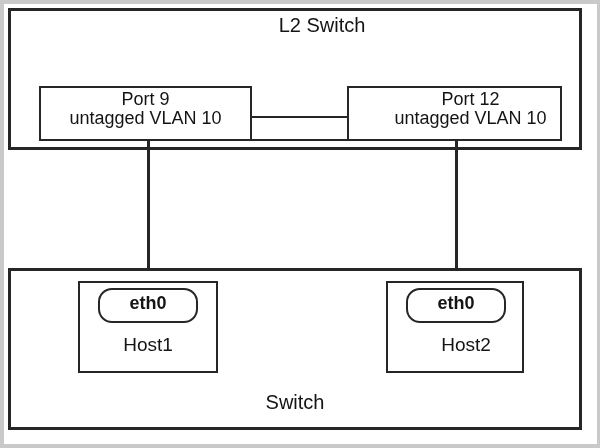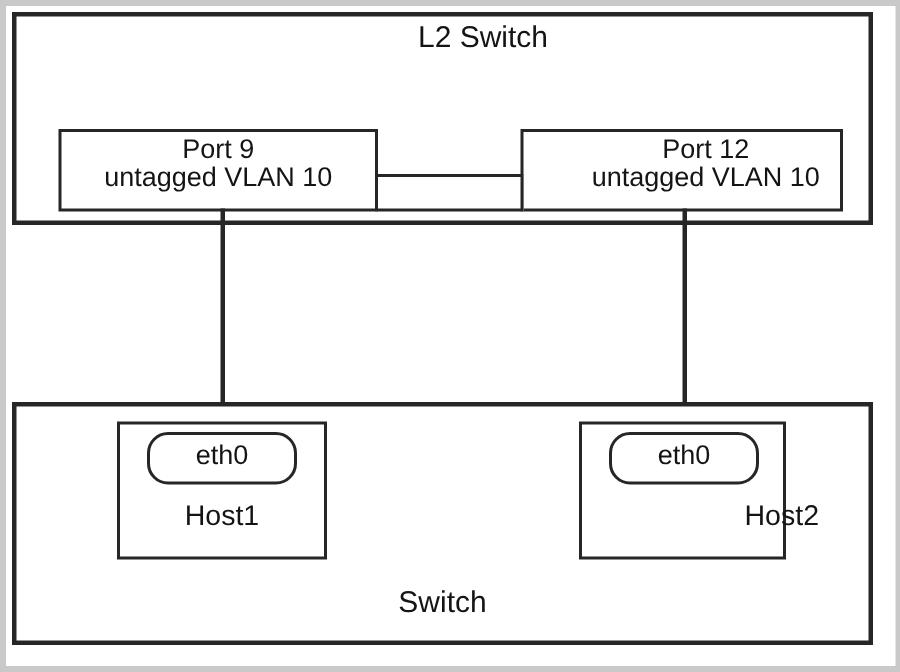--- a/index.html
+++ b/index.html
@@ -59,21 +59,21 @@
   .label {
     position: absolute;
     color: #141414;
     text-align: center;
     white-space: nowrap;
     line-height: 1.05;
   }
   .t-title   { font-size: 20px; margin-left: 27px; }
   .t-port    { font-size: 18px; }
   .t-host    { font-size: 19px; }
-  .t-eth     { font-size: 18px; }
+  .t-eth     { font-size: 18px; font-weight: bold; }
   .t-cluster { font-size: 20px; }
 
   
   #switch-box      { left: 8px;   top: 8px;   width: 574px; height: 142px; }
   #switch-title    { left: 8px;   top: 15px;  width: 574px; }
 
   #port5-box       { left: 39px;  top: 86px;  width: 213px; height: 55px; }
   #port5-label     { left: 39px;  top: 90px;  width: 213px; }
   #port12-box      { left: 347px; top: 86px;  width: 215px; height: 55px; }
   #port12-label    { left: 363px; top: 90px;  width: 215px; }
@@ -90,21 +90,21 @@
   #cluster-label   { left: 8px;   top: 392px; width: 574px; }
 
   #host1-box       { left: 78px;  top: 281px; width: 140px; height: 92px; }
   #host1-eth-rect  { left: 98px;  top: 288px; width: 100px; height: 35px; }
   #host1-eth-label { left: 98px;  top: 294px; width: 100px; }
   #host1-label     { left: 78px;  top: 335px; width: 140px; text-align: center; }
 
   #host2-box       { left: 386px; top: 281px; width: 138px; height: 92px; }
   #host2-eth-rect  { left: 406px; top: 288px; width: 100px; height: 35px; }
   #host2-eth-label { left: 406px; top: 294px; width: 100px; }
-  #host2-label     { left: 386px; top: 335px; width: 160px; text-align: right; }
+  #host2-label     { left: 386px; top: 335px; width: 160px; }
 </style>
 </head>
 <body>
 
 <div id="canvas">
 
   <div class="box" id="switch-box"></div>
 
   <div class="label t-title" id="switch-title">L2 Switch</div>
 

